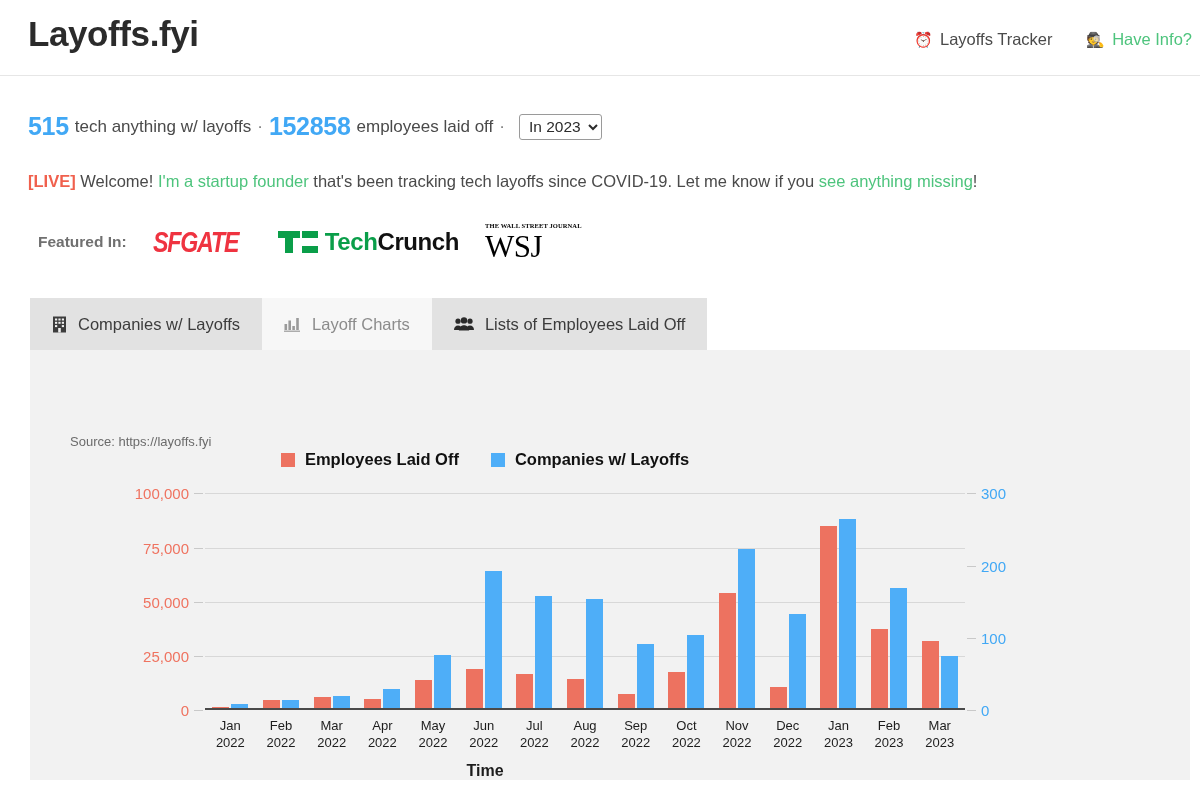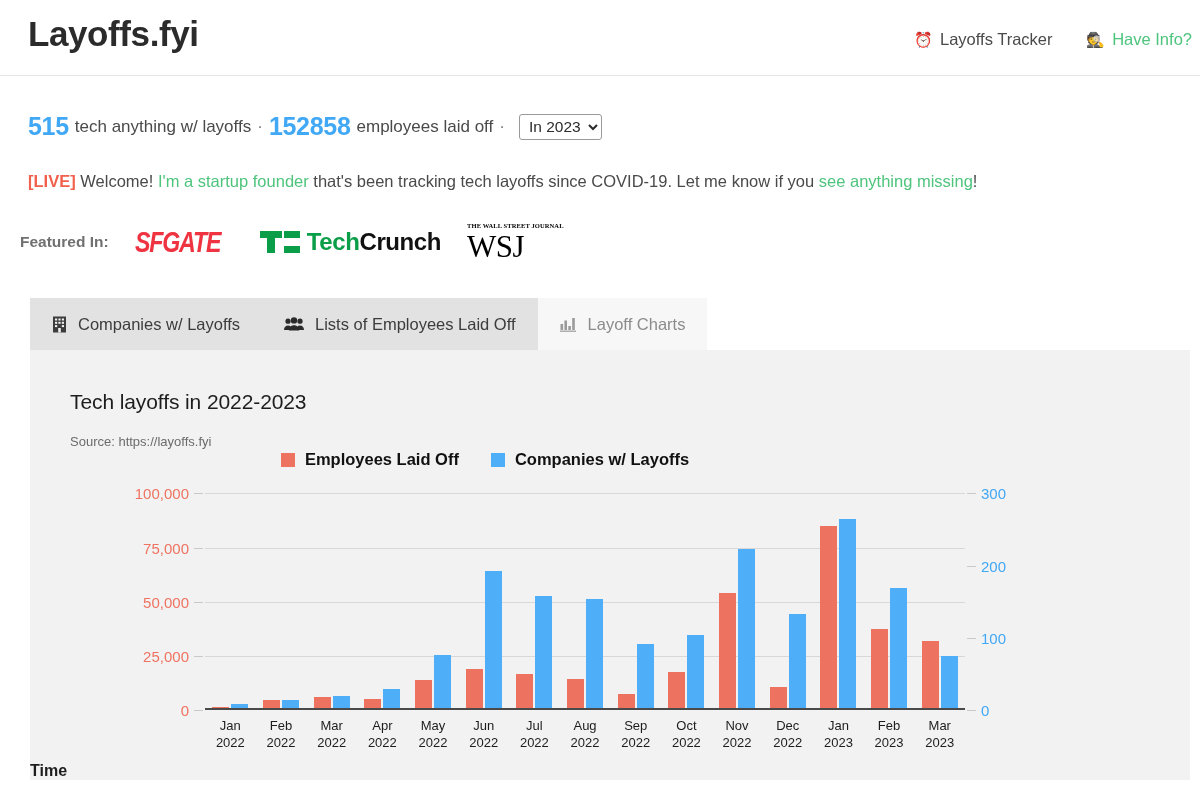--- a/index.html
+++ b/index.html
@@ -84,21 +84,21 @@
     margin: 30px 0 0 28px;
     font-size: 16.5px;
     color: #4a4a4a;
     line-height: 1.3;
   }
   .live-tag { color: #f0604d; font-weight: 700; }
   .live-link { color: #4ec47d; text-decoration: none; }
 
   
   .featured-row {
-    margin: 28px 0 0 20px;
+    margin: 28px 0 0 38px;
     display: flex;
     align-items: center;
     gap: 26px;
     height: 44px;
   }
   .featured-label {
     font-size: 15.5px;
     font-weight: 700;
     color: #707070;
   }
@@ -271,21 +271,21 @@
     transform: translateY(-50%);
     font-size: 15px;
     color: #41a8f5;
     white-space: nowrap;
   }
   .axis-title-x {
     position: absolute;
     left: 0;
     top: 412px;
     width: 910px;
-    text-align: left;
+    text-align: center;
     font-size: 16px;
     font-weight: 700;
     color: #1d1d1d;
   }
 
   .groups {
     position: absolute;
     left: 0; top: 0; right: 0; bottom: 2px;
     display: flex;
   }
@@ -386,53 +386,52 @@
             <rect x="6.4" y="5.8" width="2.2" height="2"></rect>
             <rect x="9.8" y="5.8" width="2.2" height="2"></rect>
           <rect x="3" y="9.1" width="2.2" height="2"></rect>
             <rect x="9.8" y="9.1" width="2.2" height="2"></rect>
           <rect x="6.2" y="12" width="2.6" height="4.5"></rect>
         </g>
       </svg>
     </span>
     <span>Companies w/ Layoffs</span>
   </div>
+  <div class="tab active">
+    <span class="ticon">
+      <svg width="17" height="15" viewBox="0 0 17 15" aria-hidden="true">
+        <g fill="#9a9a9a">
+          <rect x="0.5" y="7" width="2.6" height="6"></rect>
+          <rect x="4.4" y="3.5" width="2.6" height="9.5"></rect>
+          <rect x="8.3" y="9" width="2.6" height="4"></rect>
+          <rect x="12.2" y="1" width="2.6" height="12"></rect>
+        </g>
+        <rect x="0" y="13.6" width="16" height="1.2" fill="#9a9a9a"></rect>
+      </svg>
+    </span>
+    <span>Layoff Charts</span>
+  </div>
   <div class="tab">
     <span class="ticon">
       <svg width="20" height="15" viewBox="0 0 20 15" aria-hidden="true">
         <g fill="#2b2b2b">
           <circle cx="4" cy="4.2" r="2.6"></circle>
             <path d="M0 13c0-2.7 1.8-4.4 4-4.4s4 1.7 4 4.4z"></path>
           <circle cx="16" cy="4.2" r="2.6"></circle>
             <path d="M12 13c0-2.7 1.8-4.4 4-4.4s4 1.7 4 4.4z"></path>
           <circle cx="10" cy="3.4" r="3.2"></circle>
             <path d="M4.9 13.6c0-3.2 2.2-5.3 5.1-5.3s5.1 2.1 5.1 5.3z"></path>
         </g>
       </svg>
     </span>
     <span>Lists of Employees Laid Off</span>
   </div>
-  <div class="tab active">
-    <span class="ticon">
-      <svg width="17" height="15" viewBox="0 0 17 15" aria-hidden="true">
-        <g fill="#9a9a9a">
-          <rect x="0.5" y="7" width="2.6" height="6"></rect>
-          <rect x="4.4" y="3.5" width="2.6" height="9.5"></rect>
-          <rect x="8.3" y="9" width="2.6" height="4"></rect>
-          <rect x="12.2" y="1" width="2.6" height="12"></rect>
-        </g>
-        <rect x="0" y="13.6" width="16" height="1.2" fill="#9a9a9a"></rect>
-      </svg>
-    </span>
-    <span>Layoff Charts</span>
-  </div>
 </div>
 
 <div class="chart-panel">
-  <div class="chart-title">Tech layoffs in 2022-2023</div>
   <div class="chart-source">Source: https://layoffs.fyi</div>
 
   <div class="chart-legend">
     <span class="legend-item">
       <span class="legend-swatch" style="background:#ed7260"></span>
       <span>Employees Laid Off</span>
     </span>
     <span class="legend-item">
       <span class="legend-swatch" style="background:#4eaef8"></span>
       <span>Companies w/ Layoffs</span>

